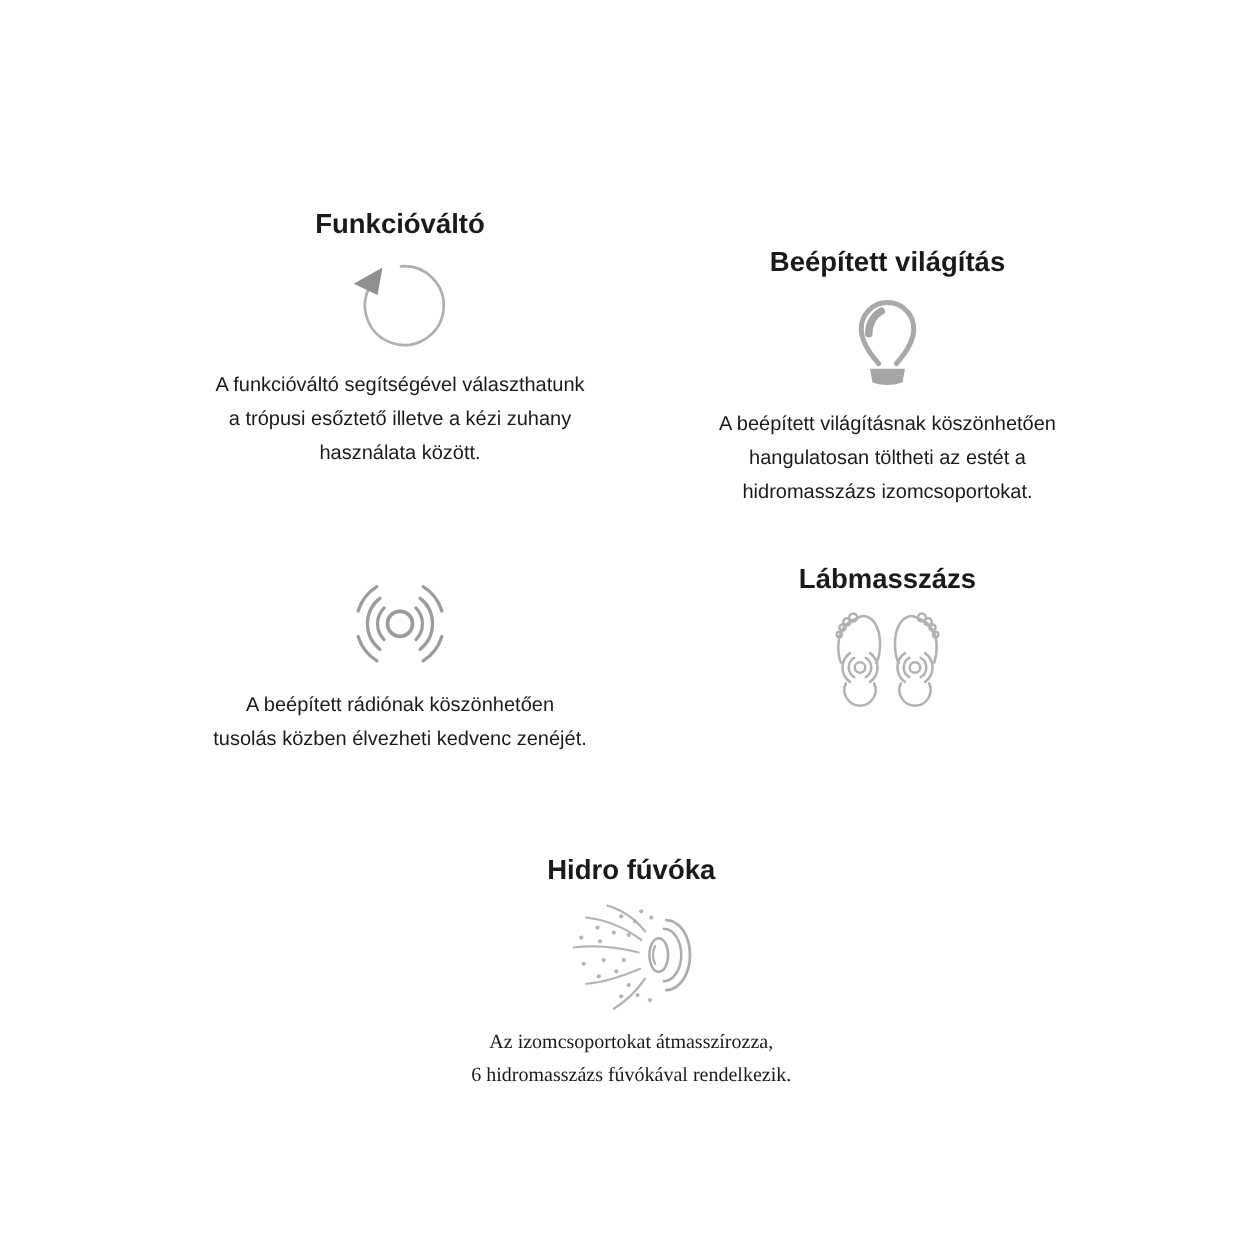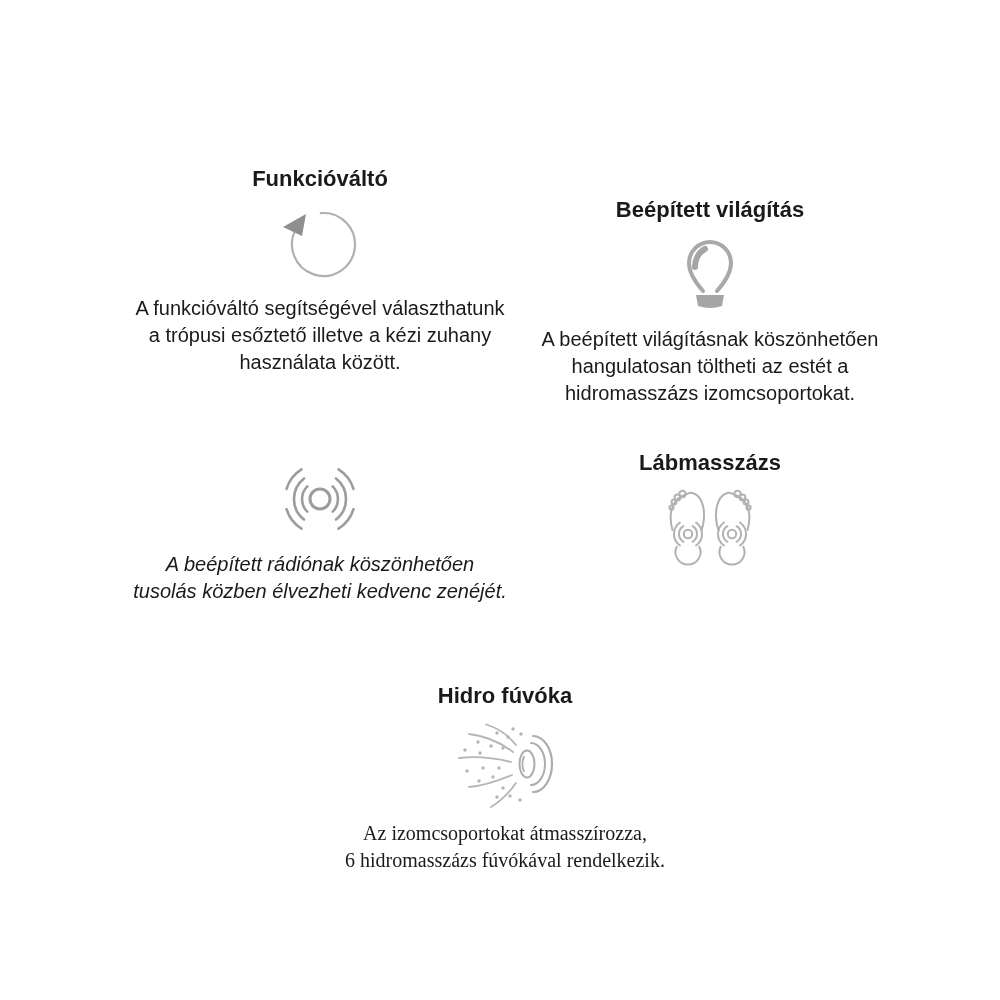--- a/index.html
+++ b/index.html
@@ -4,27 +4,27 @@
 <style>
   html,body{margin:0;padding:0;}
   body{
     width:1000px;height:1000px;background:#ffffff;
     font-family:"Liberation Sans", sans-serif;color:#1a1a1a;
     position:relative;overflow:hidden;
   }
   .feature{position:absolute;text-align:center;}
   .title{font-size:22px;font-weight:bold;line-height:28px;}
   .icon-wrap{height:76px;margin-top:12px;display:flex;align-items:center;justify-content:center;}
-  .desc{font-size:20px;line-height:27px;white-space:pre-line;margin-top:14px;}
+  .desc{font-size:16px;line-height:27px;white-space:pre-line;margin-top:14px;}
   #f1{left:100px;top:165px;width:440px;}
   #f2{left:525px;top:165px;width:370px;margin-top:31px;}
   #f3{left:100px;top:449px;width:440px;}
   #f4{left:525px;top:449px;width:370px;text-align:center;}
   #f5{left:300px;top:682px;width:410px;}
-  #f3 .desc,#f4 .desc{font-style:italic;}
+  #f3 .desc,#f4 .desc{}
   #f5 .icon-wrap{height:92px;margin-top:10px;}
   #f5 .desc{margin-top:8px;font-family:Liberation Serif, serif;}
   svg{display:block;}
 </style>
 </head>
 <body>
 
 <div>
 
   <div class="feature" id="f1">

